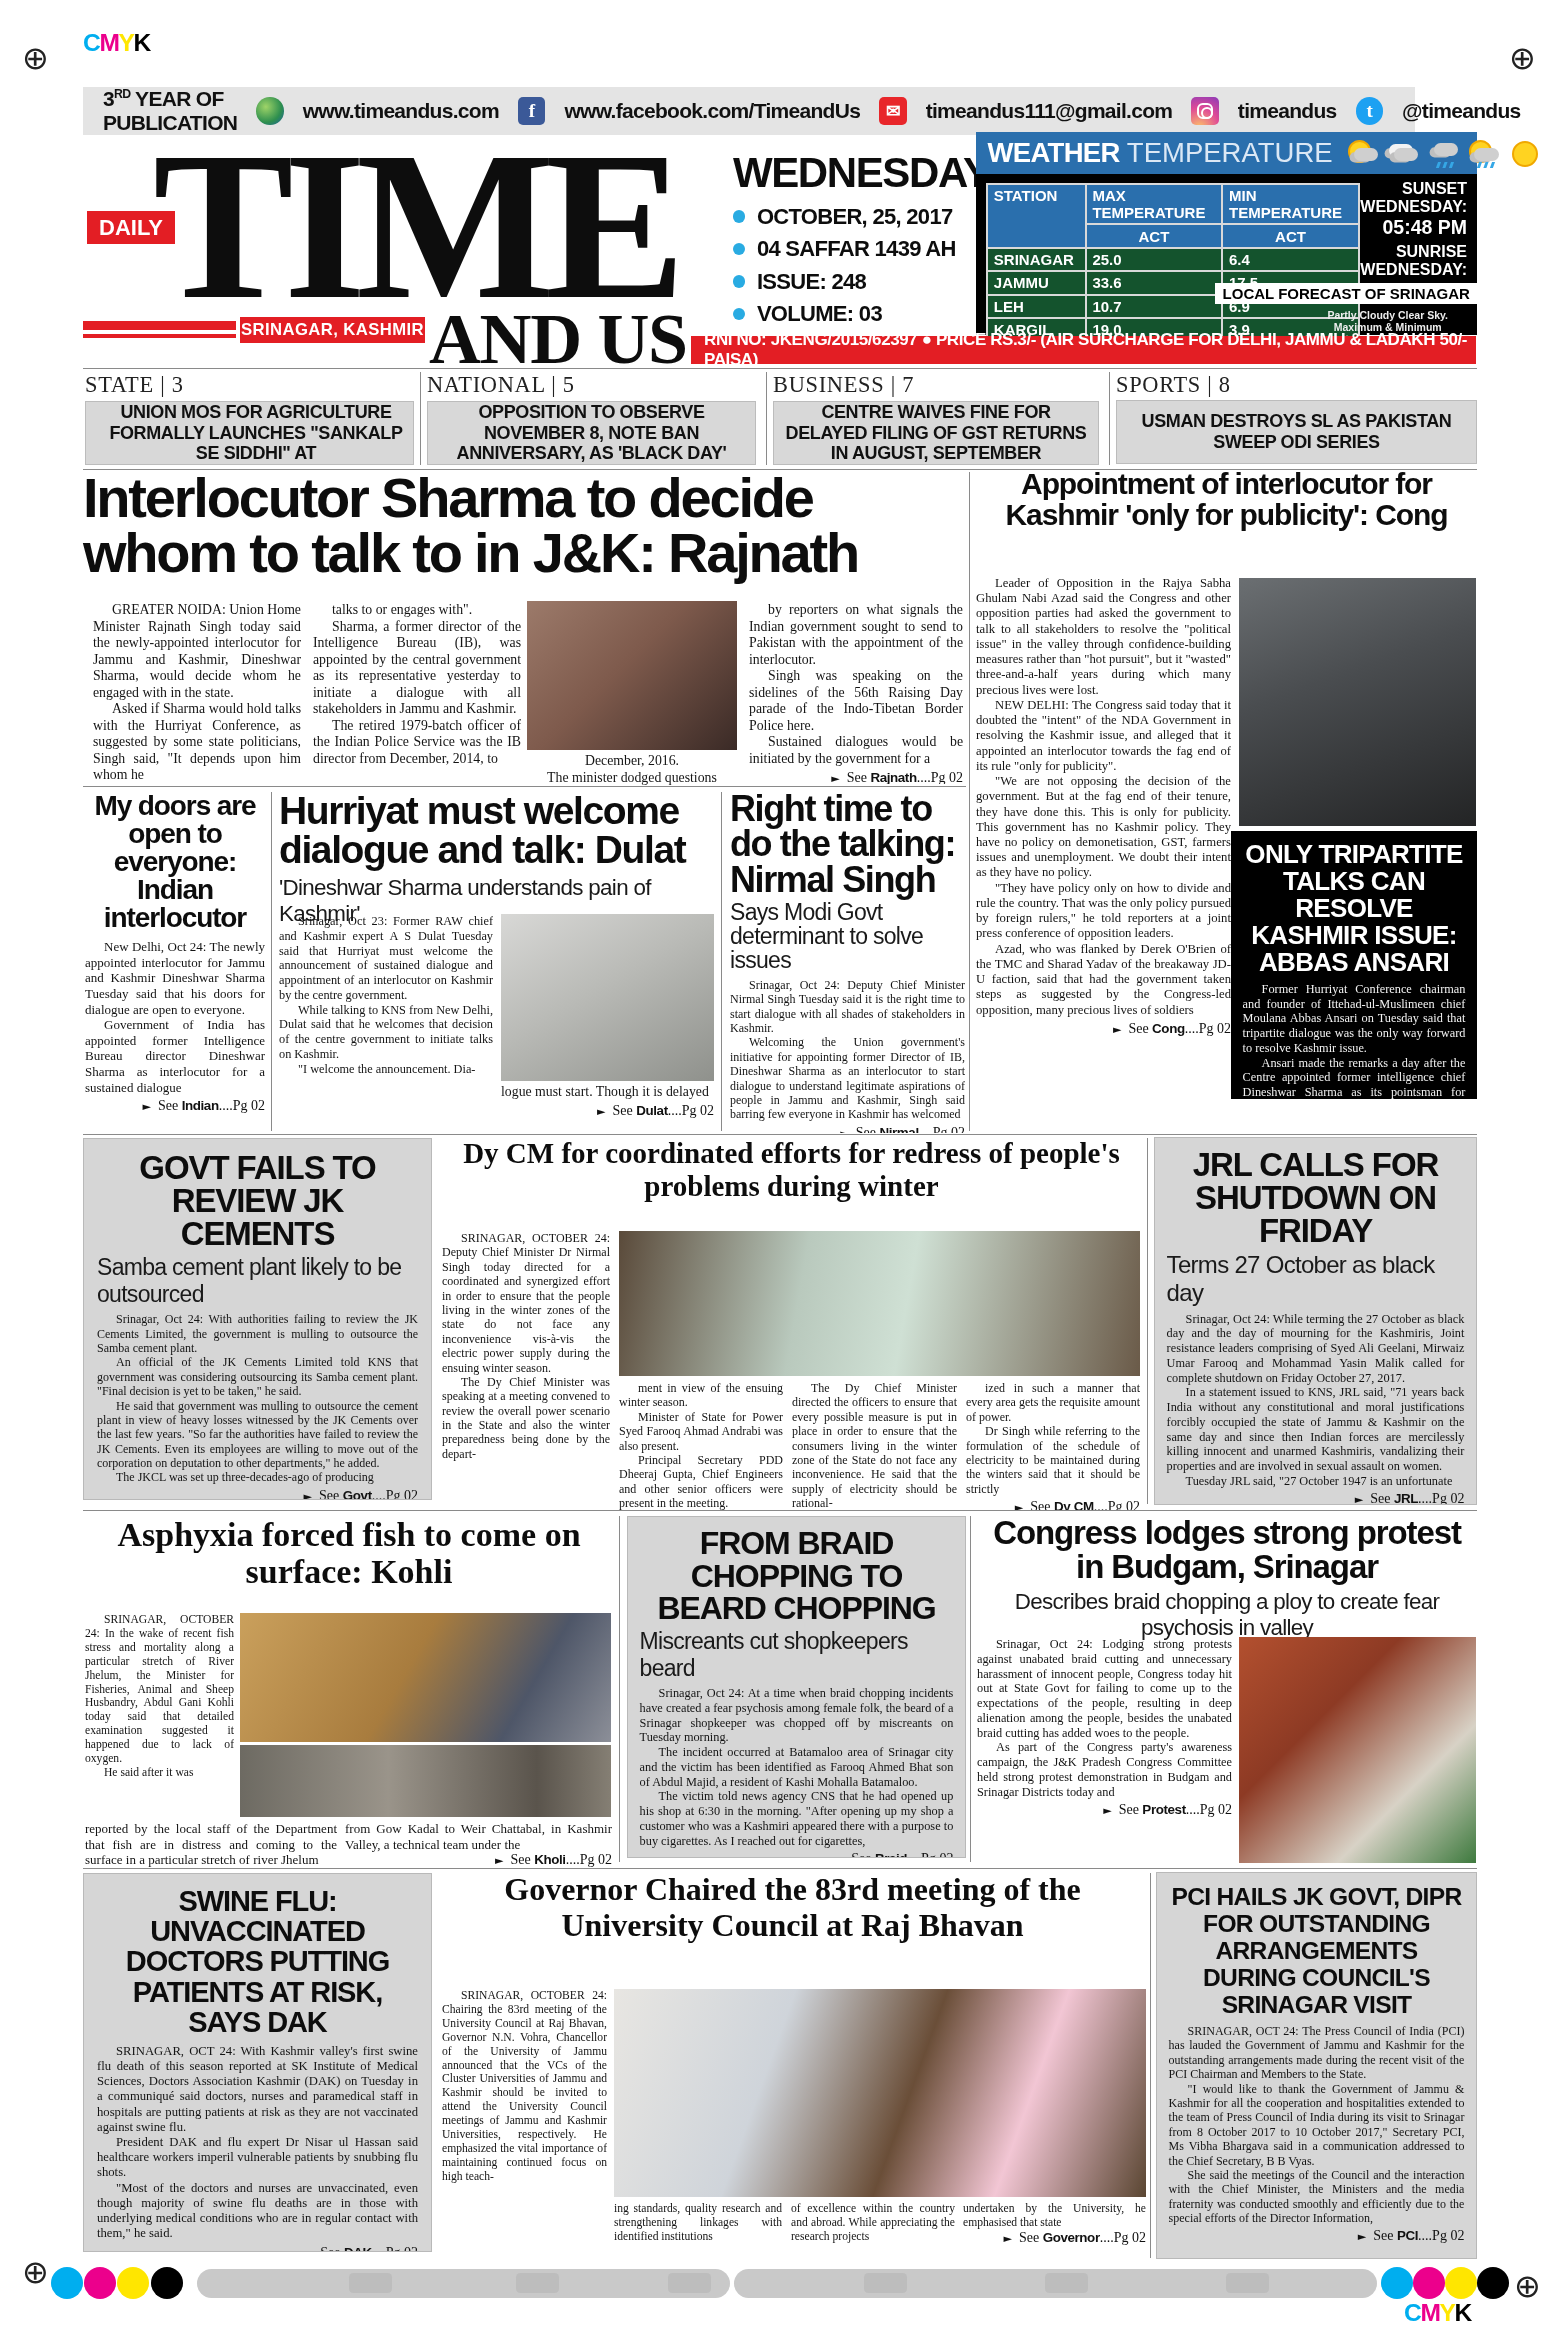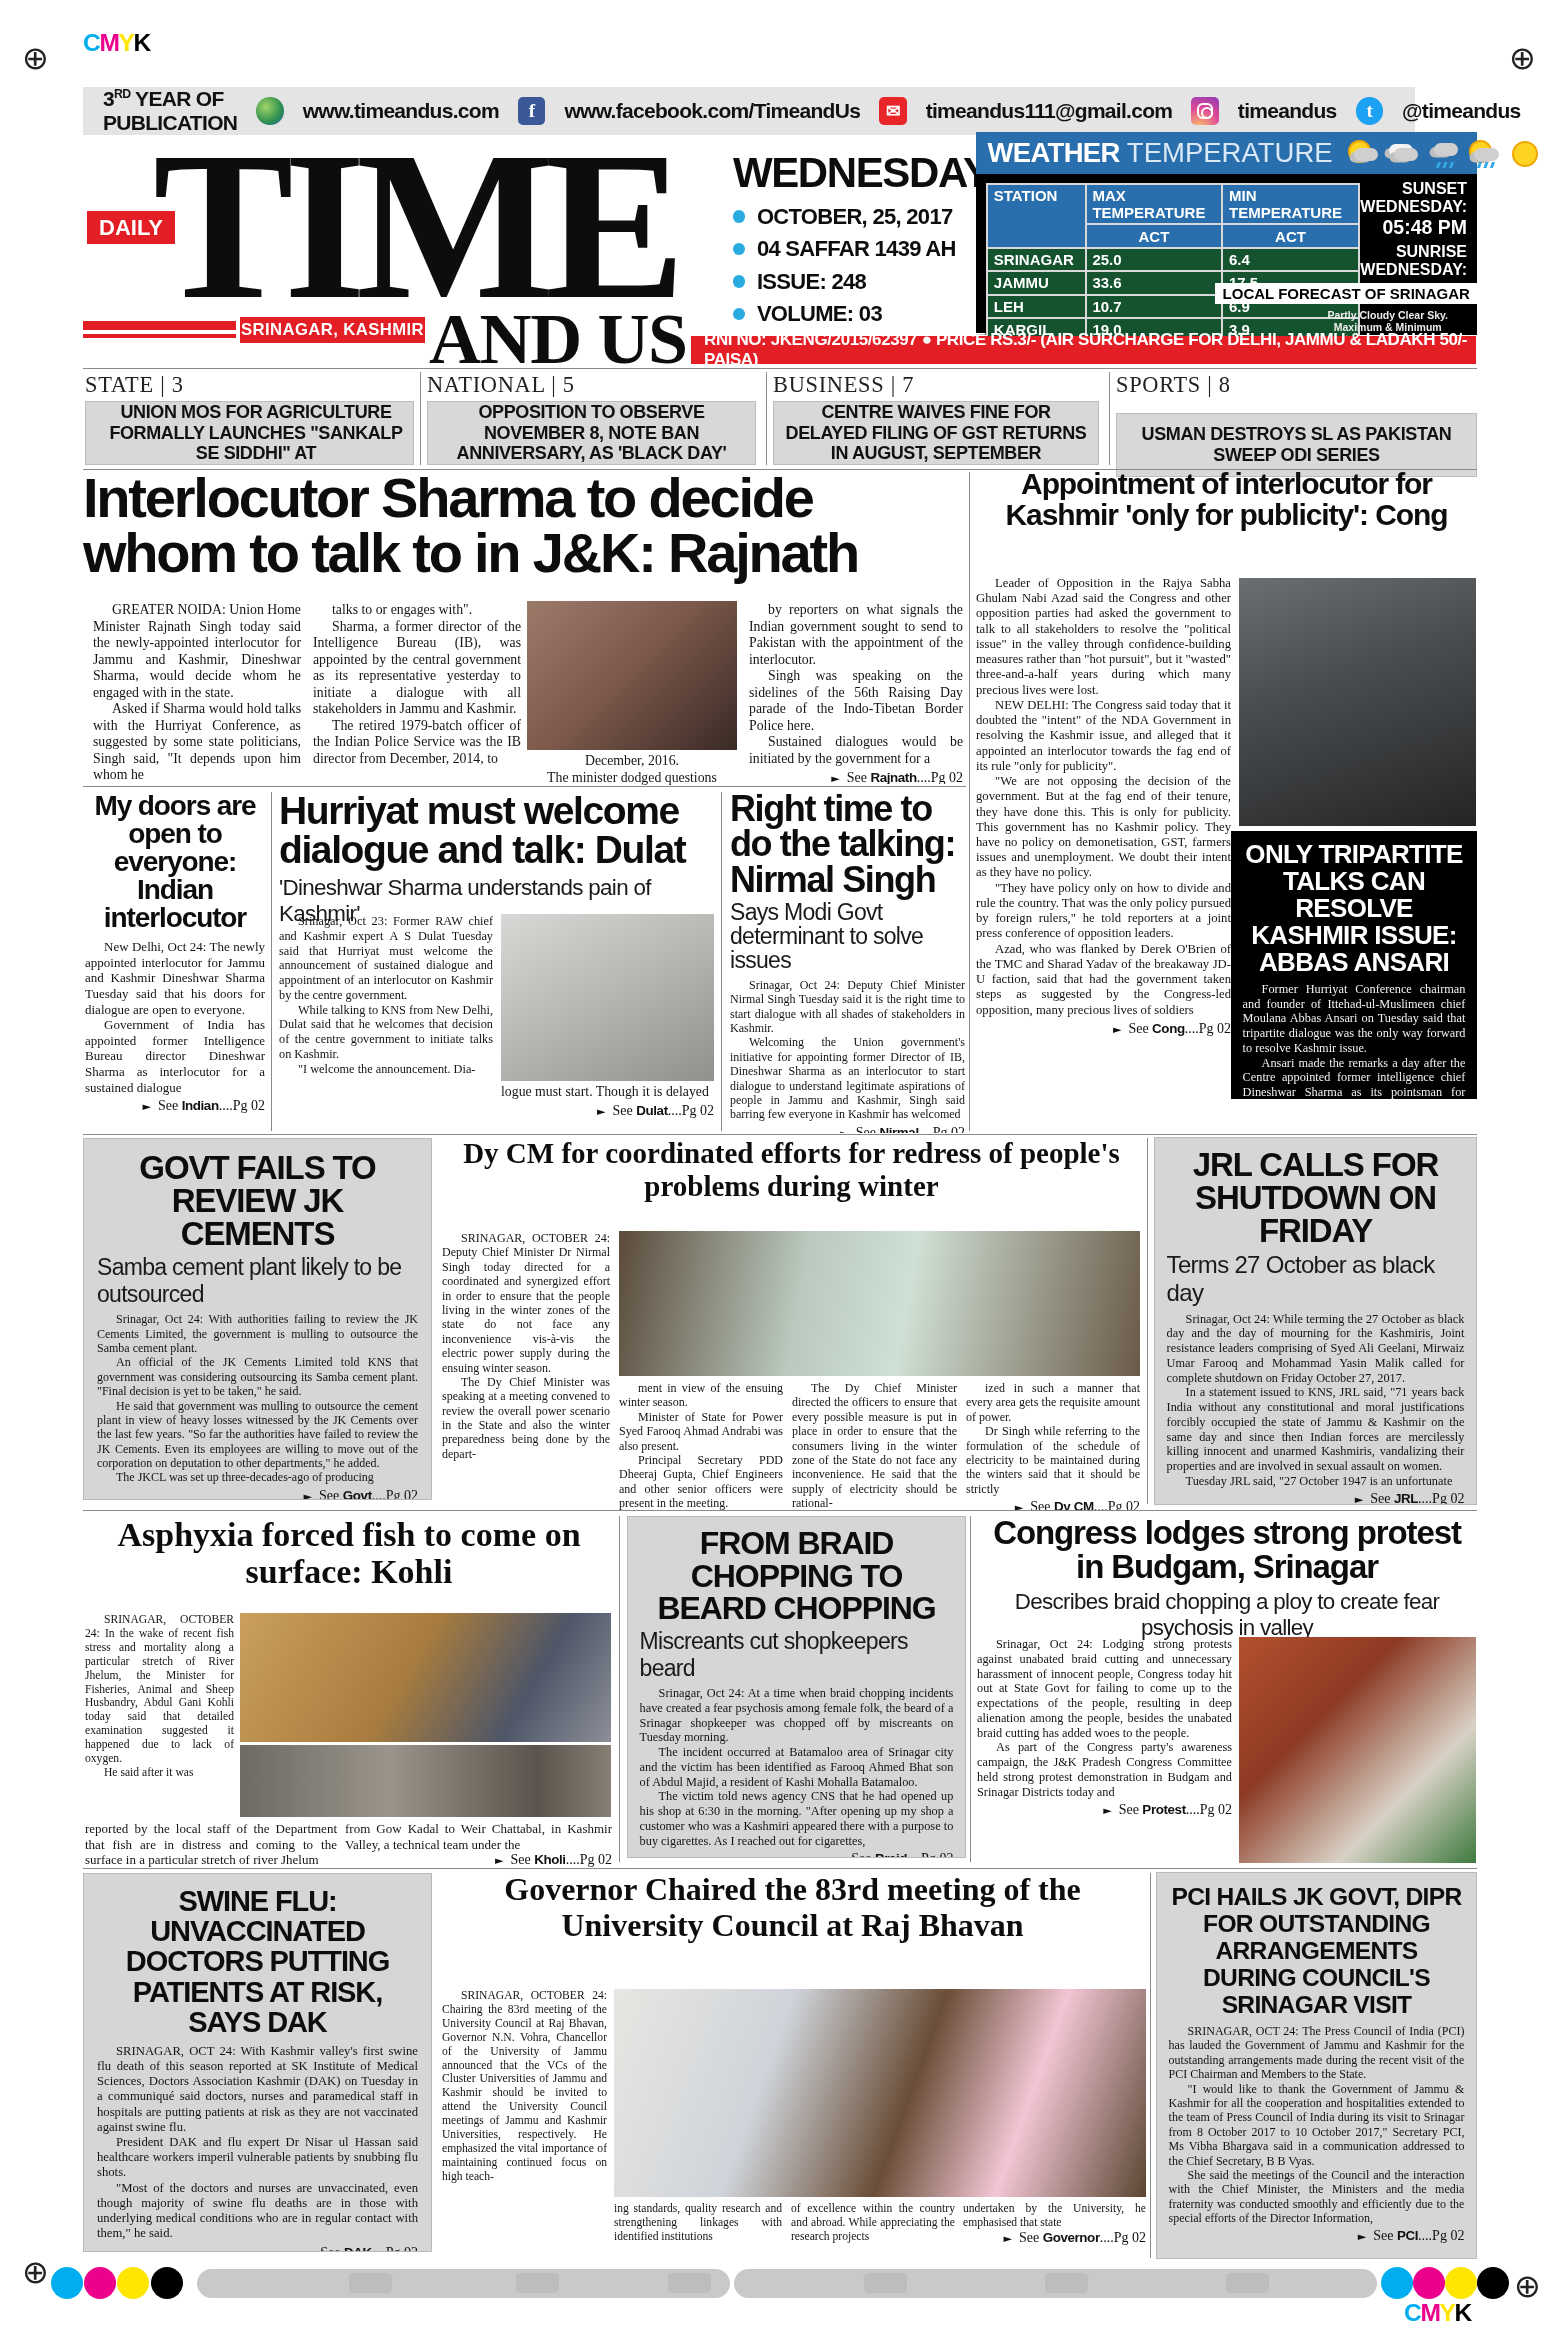--- a/index.html
+++ b/index.html
@@ -226,21 +226,21 @@
     <div class="secbox" style="height:64px;margin-top:2.9px;">OPPOSITION TO OBSERVE NOVEMBER 8, NOTE BAN ANNIVERSARY, AS 'BLACK DAY'</div>
   </div>
   <div class="vr" style="left:766px;top:372px;height:93px;"></div>
   <div class="abs" style="left:773px;top:372px;width:326px;">
     <div class="seclabel">BUSINESS | 7</div>
     <div class="secbox" style="height:64px;margin-top:2.9px;">CENTRE WAIVES FINE FOR DELAYED FILING OF GST RETURNS IN AUGUST, SEPTEMBER</div>
   </div>
   <div class="vr" style="left:1109px;top:372px;height:93px;"></div>
   <div class="abs" style="left:1116px;top:372px;width:361px;">
     <div class="seclabel">SPORTS | 8</div>
-    <div class="secbox" style="height:64px;margin-top:15px;">USMAN DESTROYS SL AS PAKISTAN SWEEP ODI SERIES</div>
+    <div class="secbox" style="height:64px;margin-top:2px;">USMAN DESTROYS SL AS PAKISTAN SWEEP ODI SERIES</div>
   </div>
   <div class="hr" style="left:83px;top:469px;width:1394px;"></div>
 
   <div class="abs body s19 clip" style="left:93px;top:602px;width:208px;height:182px;">
     <p>GREATER NOIDA: Union Home Minister Rajnath Singh today said the newly-appointed interlocutor for Jammu and Kashmir, Dineshwar Sharma, would decide whom he engaged with in the state.</p>
     <p>Asked if Sharma would hold talks with the Hurriyat Conference, as suggested by some state politicians, Singh said, "It depends upon him whom he</p>
   </div>
   <div class="abs" style="left:83px;top:471px;width:883px;height:316px;">
     <h1 class="hl" style="font-size:56px;letter-spacing:-2.2px;line-height:0.98;">Interlocutor Sharma to decide whom to talk to in J&amp;K: Rajnath</h1>
   </div>

